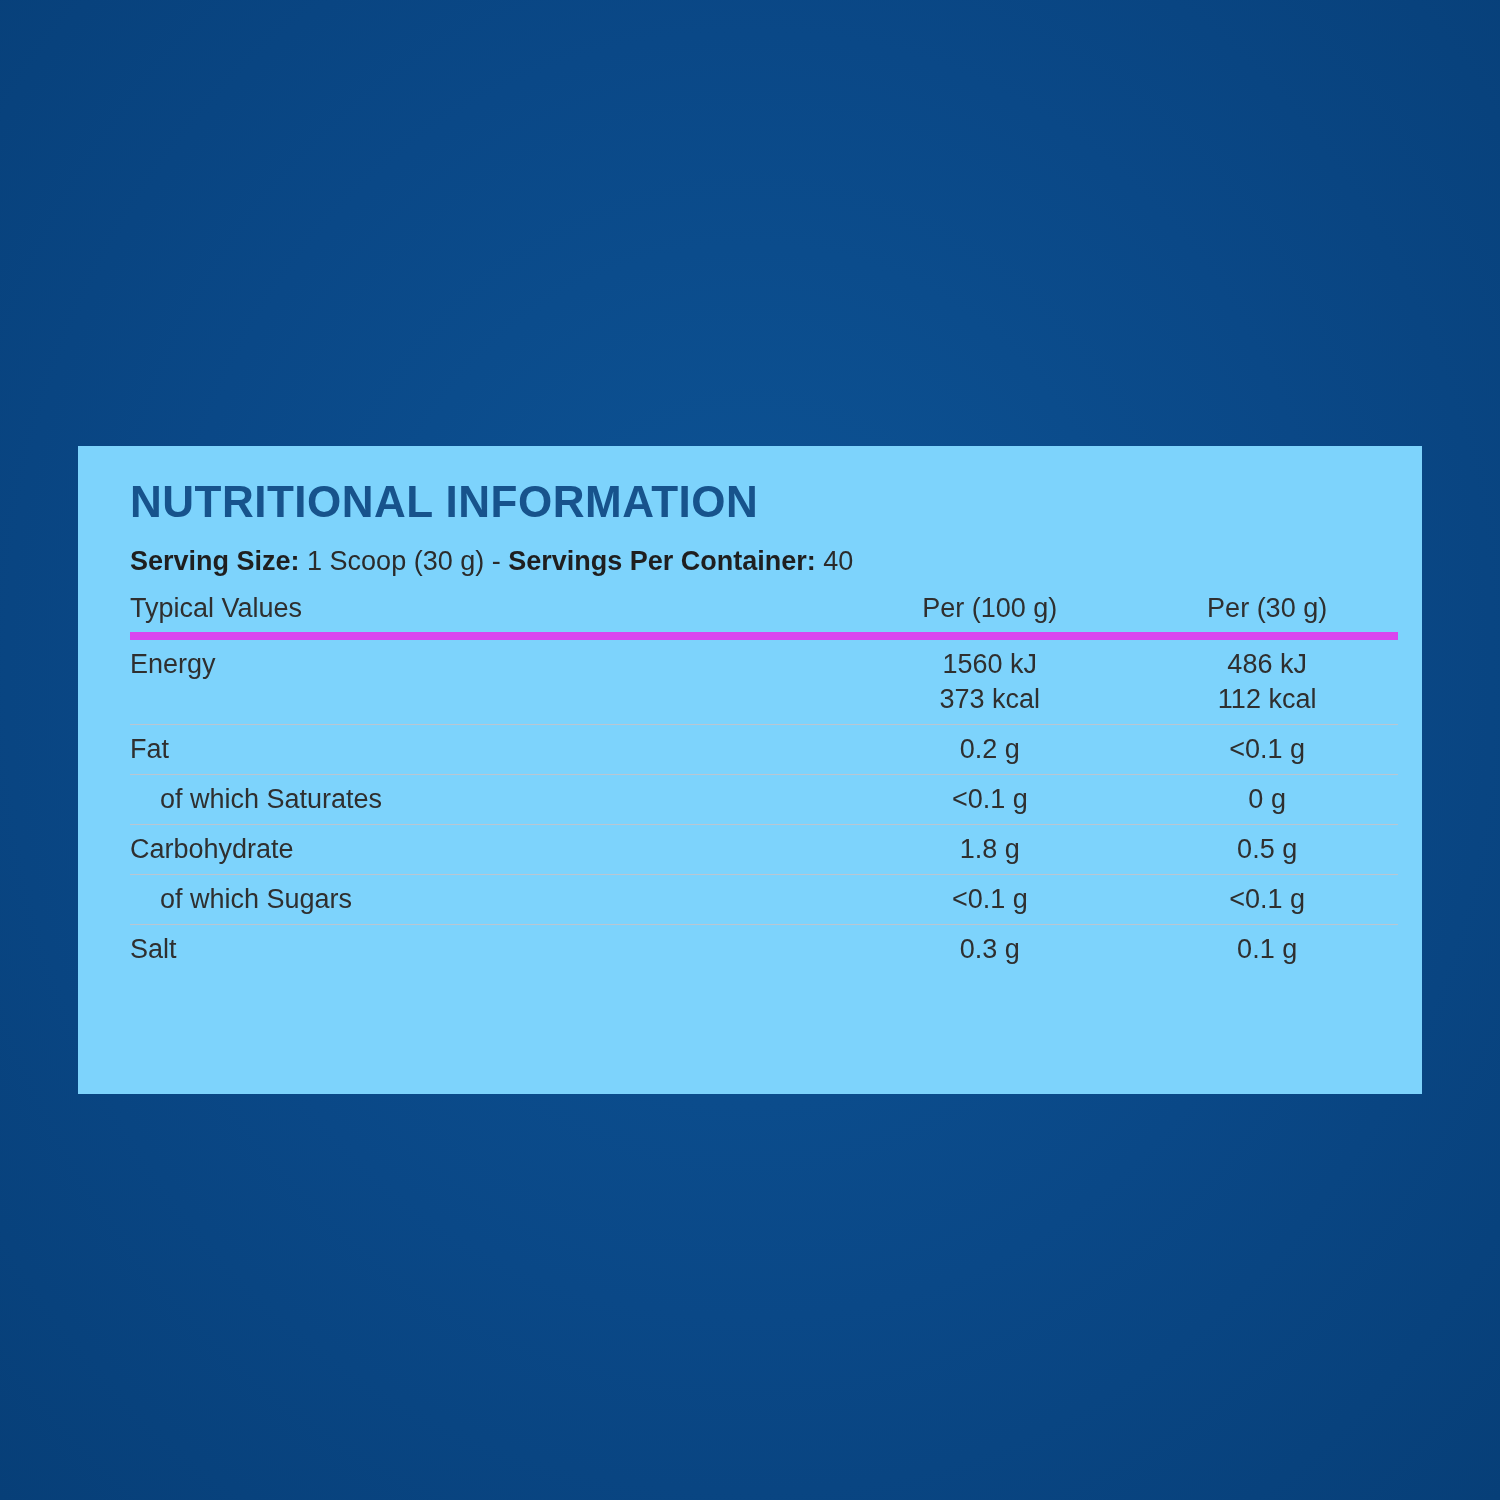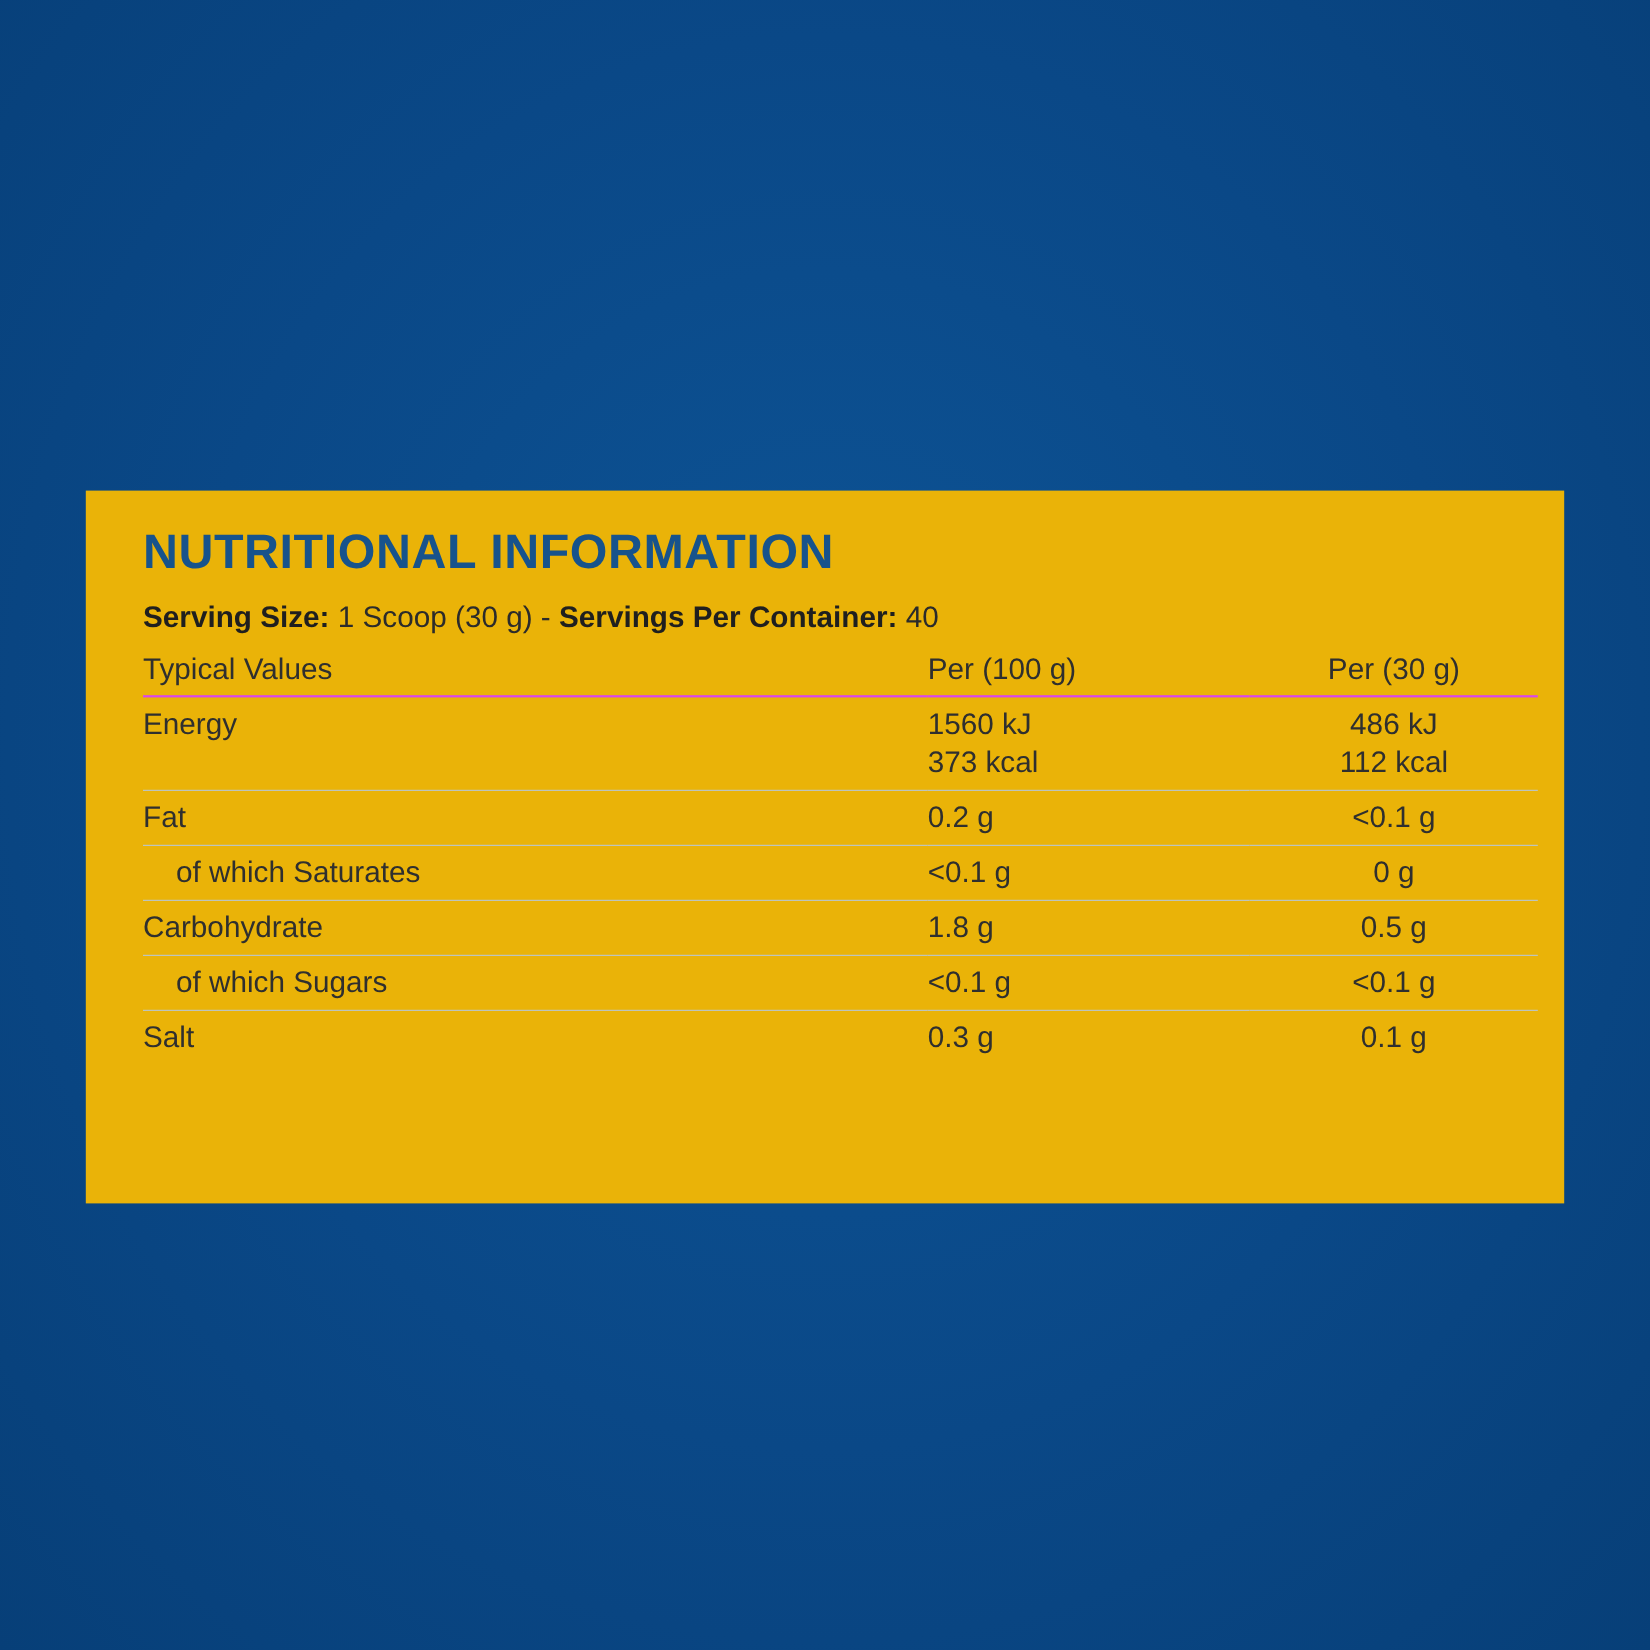--- a/index.html
+++ b/index.html
@@ -19,21 +19,21 @@
     inset: 0;
     background:
       radial-gradient(ellipse at 50% 45%, #0d5496 0%, #0a4887 55%, #073f78 100%);
   }
   .panel {
     position: absolute;
     left: 78px;
     top: 446px;
     width: 1344px;
     height: 648px;
-    background: #eab308;
+    background: #7dd3fc;
     box-sizing: border-box;
     padding: 26px 30px 0 30px;
   }
   .title {
     color: #17538c;
     font-size: 44px;
     font-weight: bold;
     letter-spacing: 0.5px;
     margin: 8px 0 0 22px;
     line-height: 1;
@@ -58,30 +58,30 @@
     border-collapse: collapse;
     font-size: 27px;
     color: #2f2f2f;
   }
   table.nut th, table.nut td {
     padding: 0;
     font-weight: normal;
     vertical-align: bottom;
   }
   .col-label { width: 700px; text-align: left; }
-  .col-v1 { width: 300px; text-align: left; }
+  .col-v1 { width: 300px; text-align: center; }
   .col-v2 { width: 268px; text-align: center; }
 
   tr.head th {
     padding-bottom: 8px;
     font-size: 27px;
     color: #2f2f2f;
   }
   tr.head {
-    border-bottom: 2px solid #d946ef;
+    border-bottom: 8px solid #d946ef;
   }
   tr.datarow td {
     padding-top: 9px;
     padding-bottom: 9px;
     border-bottom: 1.5px solid #b9c6d2;
   }
   tr.datarow.sub td:first-child {
     padding-left: 30px;
   }
   tr.datarow.noline td {

